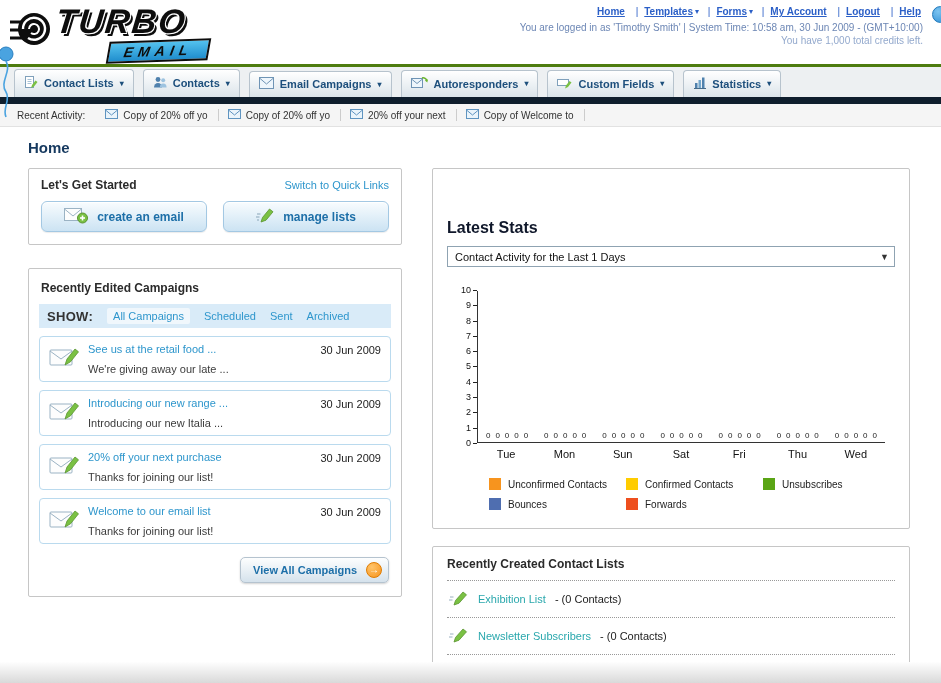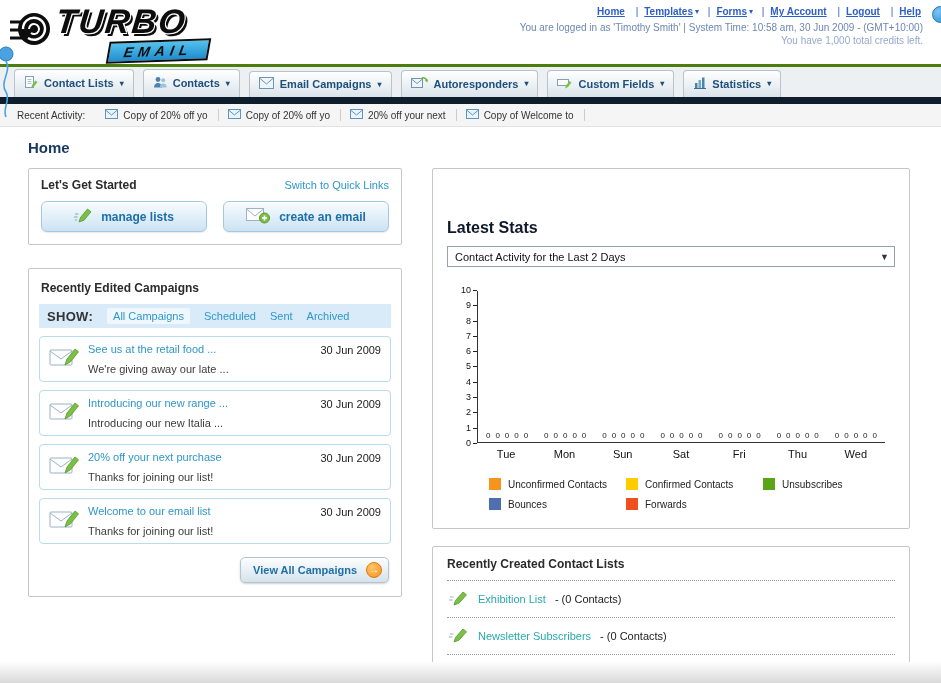--- a/index.html
+++ b/index.html
@@ -272,38 +272,38 @@
 
     <div class="left-col">
 
       <section class="panel gs">
         <div class="gs-head">
           <span class="gs-title">Let's Get Started</span>
           <a class="gs-link">Switch to Quick Links</a>
         </div>
         <div class="gs-buttons">
           <button class="btn-big">
-            <span><svg width="18" height="16">
-                  <path d="M5,15 L6.5,10.5 L13.5,2 L17,4.8 L10,13.2 Z" fill="#7ac143" stroke="#5a9431" stroke-width="0.8"></path>
-                  <line x1="1" y1="7" x2="4.5" y2="7" stroke="#89a5b8"></line>
-                  <line x1="0" y1="10" x2="3.5" y2="10" stroke="#89a5b8"></line>
-                  <line x1="1" y1="13" x2="3" y2="13" stroke="#89a5b8"></line>
-                </svg></span>
-            <span>manage lists</span>
-          </button>
-          <button class="btn-big">
             <span><svg width="24" height="17">
                   <rect x="0.5" y="1.5" width="17" height="12" fill="#fdfdfd" stroke="#9bb3c4"></rect>
                   <path d="M0.5,2 L9,9 L17.5,2" fill="none" stroke="#9bb3c4"></path>
                   <circle cx="18.5" cy="11" r="5" fill="#7ac143" stroke="#5a9431"></circle>
                   <line x1="18.5" y1="8.5" x2="18.5" y2="13.5" stroke="#fff" stroke-width="1.6"></line>
                   <line x1="16" y1="11" x2="21" y2="11" stroke="#fff" stroke-width="1.6"></line>
                 </svg></span>
             <span>create an email</span>
           </button>
+          <button class="btn-big">
+            <span><svg width="18" height="16">
+                  <path d="M5,15 L6.5,10.5 L13.5,2 L17,4.8 L10,13.2 Z" fill="#7ac143" stroke="#5a9431" stroke-width="0.8"></path>
+                  <line x1="1" y1="7" x2="4.5" y2="7" stroke="#89a5b8"></line>
+                  <line x1="0" y1="10" x2="3.5" y2="10" stroke="#89a5b8"></line>
+                  <line x1="1" y1="13" x2="3" y2="13" stroke="#89a5b8"></line>
+                </svg></span>
+            <span>manage lists</span>
+          </button>
         </div>
       </section>
 
       <section class="panel camp">
         <div class="camp-title">Recently Edited Campaigns</div>
         <div class="filter-bar">
           <span class="show-label">SHOW:</span>
 
             <a class="filter-link active">All Campaigns</a>
 
@@ -382,21 +382,21 @@
           </button>
         </div>
       </section>
     </div>
 
     <div class="right-col">
 
       <section class="panel stats">
         <div class="stats-title">Latest Stats</div>
         <div class="dropdown">
-          <span>Contact Activity for the Last 2 Days</span>
+          <span>Contact Activity for the Last 1 Days</span>
           <span class="dd-caret">▼</span>
         </div>
 
         <div class="chart">
           <div class="y-axis">
               <div class="ytick">10</div>
               <div class="ytick">9</div>
               <div class="ytick">8</div>
               <div class="ytick">7</div>
               <div class="ytick">6</div>

